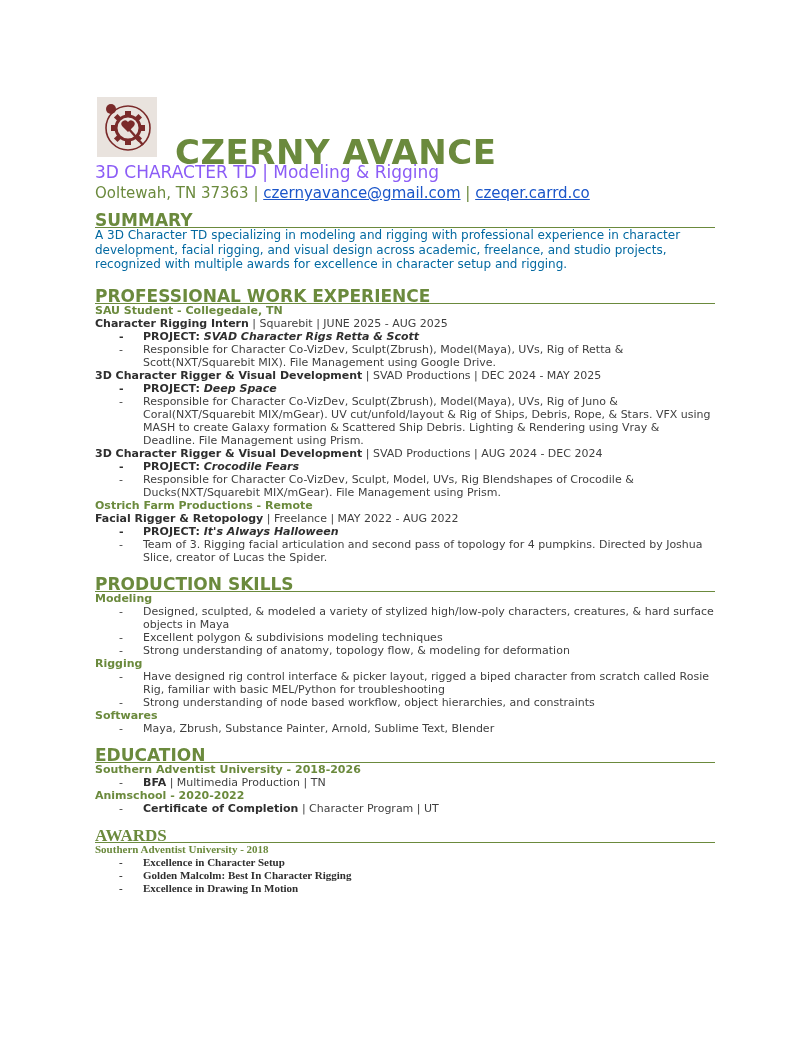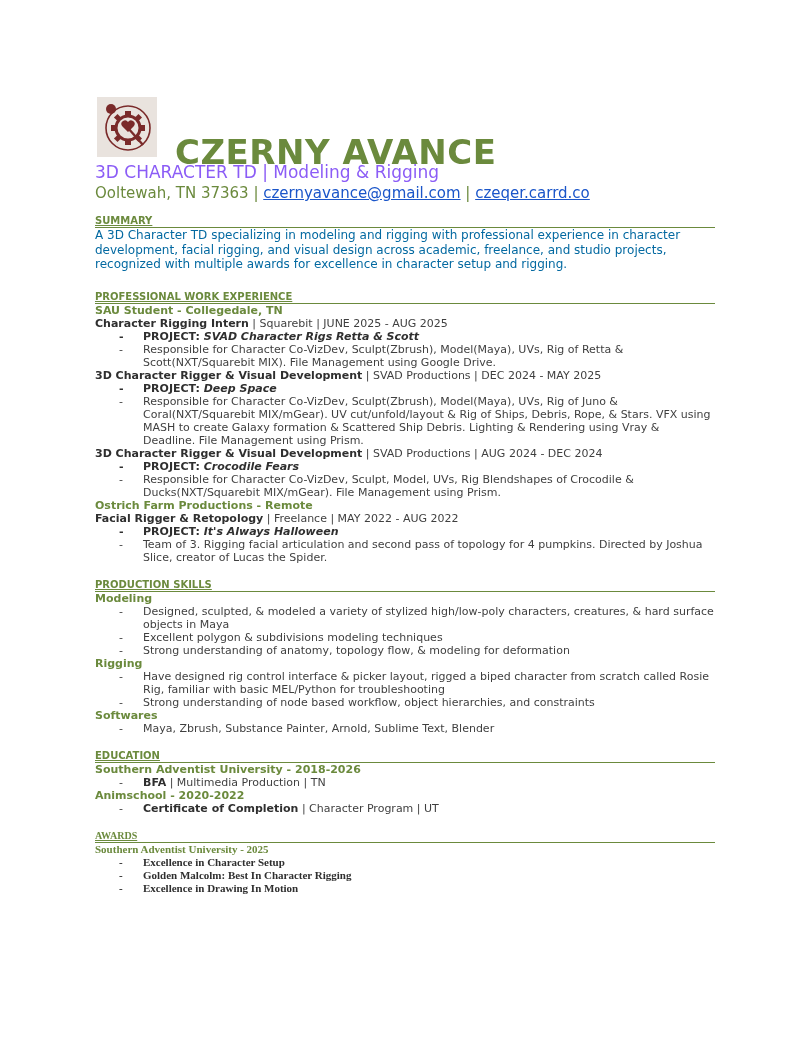--- a/index.html
+++ b/index.html
@@ -21,21 +21,21 @@
     .subtitle {
       position: absolute; left: 0; top: 66px; font-size: 17px; color: #8b5cf6; line-height: 20px;
     }
     .contact {
       position: absolute; left: 0; top: 87px; font-size: 15px; color: #6b8a3d; line-height: 20px;
       white-space: nowrap;
     }
     .contact a { color: #1a55c9; text-decoration: underline; }
     .section { margin-top: 0; }
     .sec-head {
-      font-size: 10px; font-weight: bold; color: #6b8a3d; line-height: 13px;
+      font-size: 17px; font-weight: bold; color: #6b8a3d; line-height: 13px;
       border-bottom: 1.5px solid #6b8a3d; padding-bottom: 0; text-decoration: underline;
       text-underline-offset: 1px;
     }
     .para { font-size: 12px; line-height: 14.5px; color: #0369a1; }
     .org { font-size: 11px; font-weight: bold; color: #6b8a3d; line-height: 13px; }
     .role { font-size: 11px; line-height: 13px; color: #3f3f3f; }
     .role b { color: #2f2f2f; }
     .bul { position: relative; padding-left: 48px; font-size: 11px; line-height: 13px; color: #3f3f3f; }
     .bul .dash { position: absolute; left: 24px; top: 0; }
     .bul.bold { font-weight: bold; color: #2f2f2f; }
@@ -122,19 +122,19 @@
   <div class="section" style="margin-top:14px;">
     <div class="sec-head">EDUCATION</div>
     <div class="org">Southern Adventist University - 2018-2026</div>
     <div class="bul"><span class="dash">-</span><b style="color:#2f2f2f">BFA</b><span> | Multimedia Production | TN</span></div>
     <div class="org">Animschool - 2020-2022</div>
     <div class="bul"><span class="dash">-</span><b style="color:#2f2f2f">Certificate of Completion</b><span> | Character Program | UT</span></div>
   </div>
 
   <div class="section" style="margin-top:14px;font-family:Liberation Serif, serif;">
     <div class="sec-head">AWARDS</div>
-    <div class="org">Southern Adventist University - 2025</div>
+    <div class="org">Southern Adventist University - 2018</div>
     <div class="bul bold"><span class="dash">-</span><span>Excellence in Character Setup</span></div>
     <div class="bul bold"><span class="dash">-</span><span>Golden Malcolm: Best In Character Rigging</span></div>
     <div class="bul bold"><span class="dash">-</span><span>Excellence in Drawing In Motion</span></div>
   </div>
 
 </div>
 
 </body></html>

